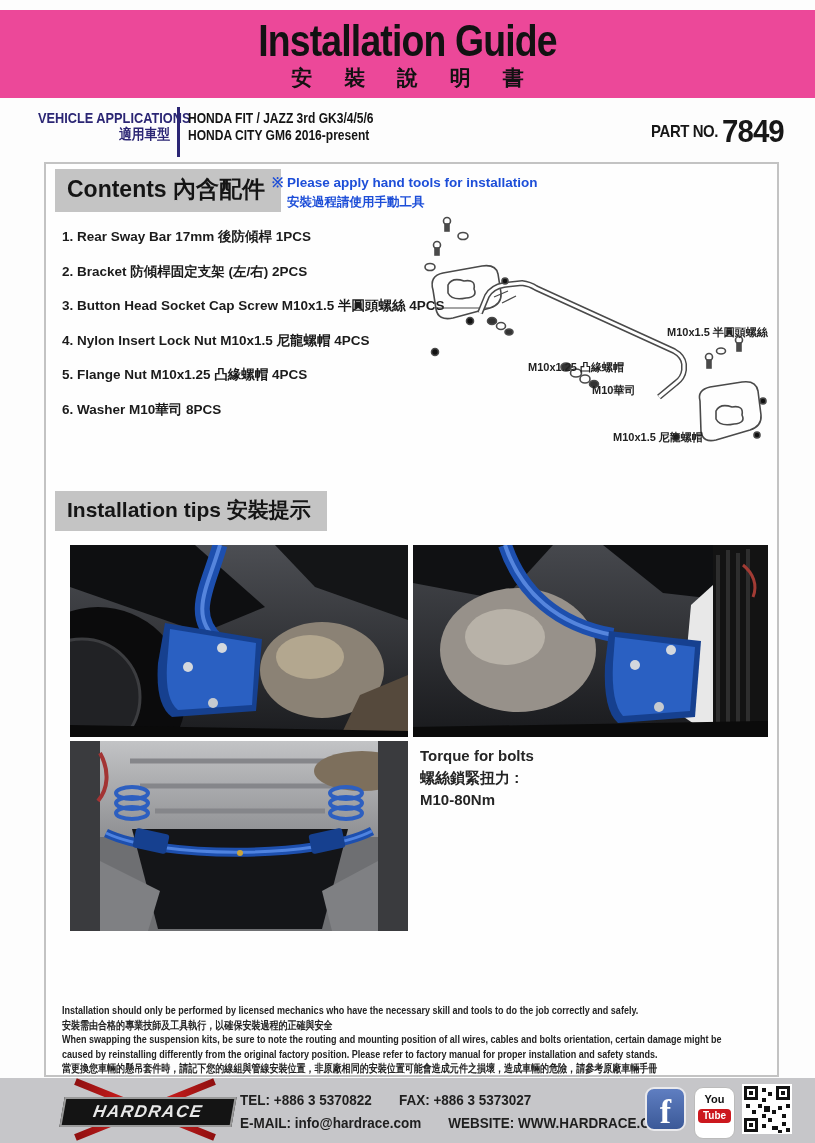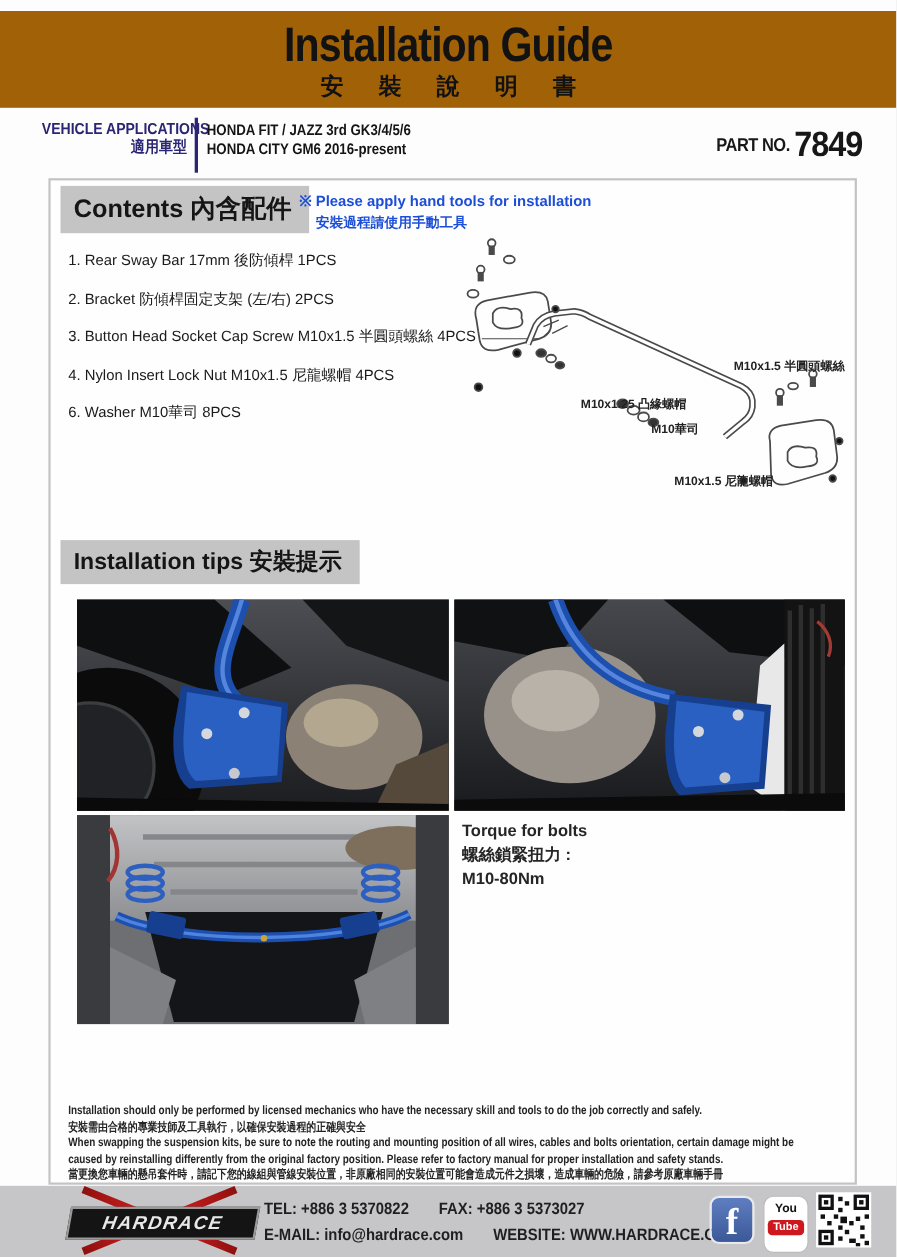--- a/index.html
+++ b/index.html
@@ -2,21 +2,21 @@
 <html><head>
 <meta charset="utf-8">
 <style>
   html,body { margin:0; padding:0; background:#e9e9e9; }
   .page {
     position:relative; width:815px; height:1143px; margin:0 auto;
     background:#fdfdfd; overflow:hidden;
     font-family:"Liberation Sans", sans-serif; color:#171717;
   }
   
-  .top-band { position:absolute; left:0; top:10px; width:815px; height:88px; background:#a16207; }
+  .top-band { position:absolute; left:0; top:10px; width:815px; height:88px; background:#ec4899; }
   .main-title {
     margin-top:6px; text-align:center; font-size:44px; font-weight:bold; color:#121212;
     transform:scaleX(0.85); letter-spacing:-1px; white-space:nowrap;
   }
   .sub-title {
     margin-top:-2px; text-align:center; font-size:21px; font-weight:bold; color:#121212;
     letter-spacing:13px; text-indent:13px; white-space:nowrap;
   }
   
   .veh-label { position:absolute; left:20px; top:110px; width:150px; text-align:right;
@@ -35,21 +35,21 @@
     border:2px solid #c3c3c3; background:#fefefe; }
   .sec-head { position:absolute; background:#c4c4c4; color:#151515; font-weight:bold;
     white-space:nowrap; padding:5px 16px 7px 12px; }
   .sec-head-contents { left:55px; top:169px; font-size:23px; }
   .sec-head-tips { left:55px; top:491px; font-size:21px; }
   .sec-head-warning { left:55px; top:961px; font-size:21px; }
   .tools-note { position:absolute; left:272px; top:173px; font-weight:bold; color:#1d4ed8; }
   .tools-note-en { font-size:13.5px; }
   .tools-note-zh { font-size:12.5px; padding-left:15px; margin-top:3px; }
   .contents-list { position:absolute; left:62px; top:228px; }
-  .contents-item { font-size:13.5px; font-weight:normal; color:#1b1b1b; height:34.5px; white-space:nowrap; }
+  .contents-item { font-size:13.5px; font-weight:bold; color:#1b1b1b; height:34.5px; white-space:nowrap; }
   
   .diagram { position:absolute; left:408px; top:205px; width:380px; height:260px; }
   .diagram text { font-family:"Liberation Sans",sans-serif; font-size:11px; font-weight:bold; fill:#222; }
   
   .photo { position:absolute; background:#222; }
   .photo-a { left:70px;  top:545px; width:338px; height:192px; }
   .photo-b { left:413px; top:545px; width:355px; height:192px; }
   .photo-c { left:70px;  top:741px; width:338px; height:190px; }
   .torque { position:absolute; left:420px; top:745px; font-size:15px; font-weight:bold;
     line-height:22px; color:#252525; }
@@ -111,20 +111,21 @@
   <div class="sec-head sec-head-contents">Contents 內含配件</div>
   <div class="tools-note">
     <div class="tools-note-en">※ Please apply hand tools for installation</div>
     <div class="tools-note-zh">安裝過程請使用手動工具</div>
   </div>
   <div class="contents-list">
     <div class="contents-item">1. Rear Sway Bar 17mm 後防傾桿 1PCS</div>
     <div class="contents-item">2. Bracket 防傾桿固定支架 (左/右) 2PCS</div>
     <div class="contents-item">3. Button Head Socket Cap Screw M10x1.5 半圓頭螺絲 4PCS</div>
     <div class="contents-item">4. Nylon Insert Lock Nut M10x1.5 尼龍螺帽 4PCS</div>
+    <div class="contents-item">5. Flange Nut M10x1.25 凸緣螺帽 4PCS</div>
     <div class="contents-item">6. Washer M10華司 8PCS</div>
   </div>
 
   <svg class="diagram" viewBox="0 0 380 260" xmlns="http://www.w3.org/2000/svg">
     <g stroke="#4a4a4a" stroke-width="1.6" fill="none">
 
       <path d="M 25,85 Q 21,71 35,68 L 74,61 Q 88,59 90,69 L 93,88 Q 94,99 82,103 L 45,113 Q 30,116 28,104 Z"></path>
       <path d="M 40,80 Q 44,72 56,76 Q 68,74 66,84 Q 70,92 58,93 Q 44,96 40,88 Z"></path>
       <path d="M 30,103 L 82,103" stroke-width="1"></path>
 

